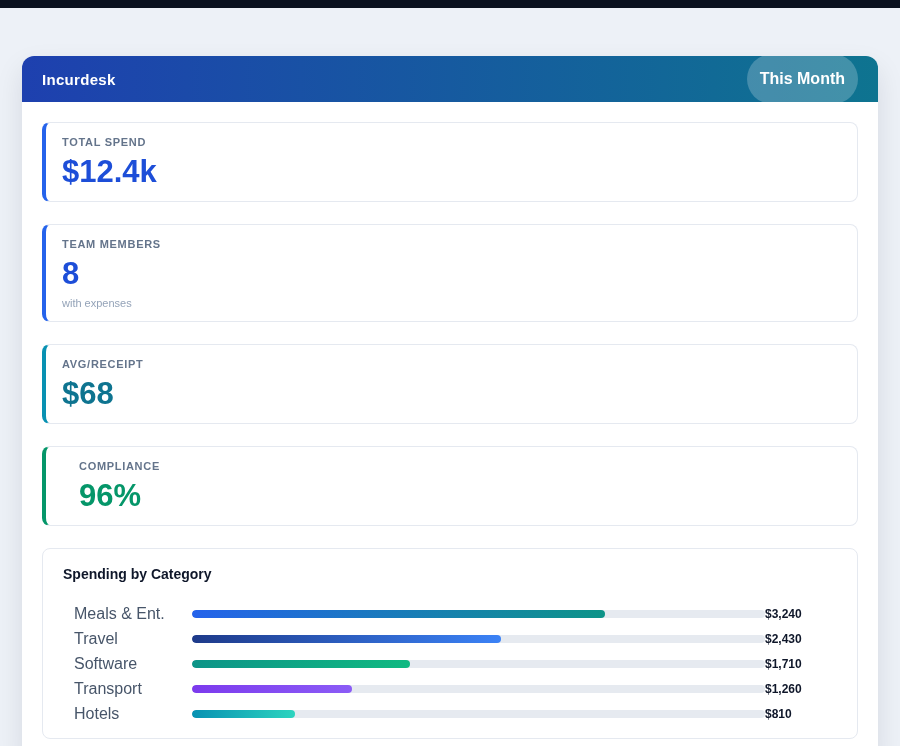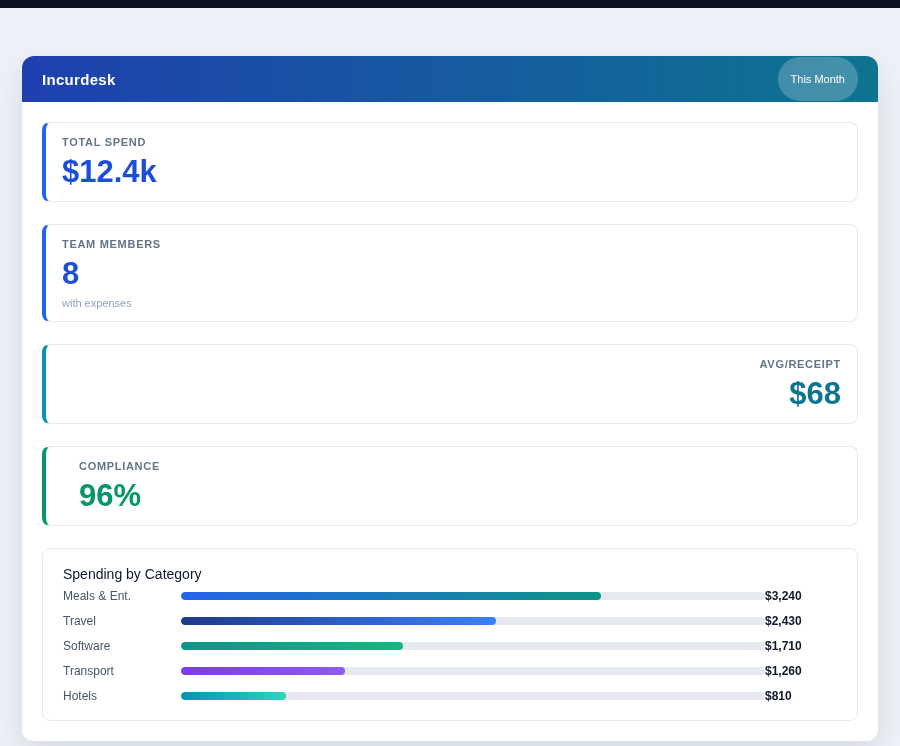--- a/index.html
+++ b/index.html
@@ -19,43 +19,43 @@
     overflow: hidden;
   }
   .app-header {
     height: 46px; padding: 0 20px;
     display: flex; align-items: center; justify-content: space-between;
     background: linear-gradient(90deg, #1e40af 0%, #0e7490 100%);
   }
   .app-title { margin: 0; font-size: 15px; font-weight: bold; color: #ffffff; letter-spacing: .3px; }
   .period-badge {
     background: rgba(255,255,255,.22); color: #ffffff;
-    font-size: 11px; font-weight: normal;
+    font-size: 16px; font-weight: bold;
     padding: 16px 13px; border-radius: 999px;
     cursor: pointer; user-select: none;
   }
   .app-main { padding: 20px; background: #ffffff; }
 
   .stat {
     border: 1px solid #e5e9f0; border-left: 4px solid #2563eb;
     border-radius: 8px; padding: 13px 16px 12px; margin-bottom: 22px;
     background: #ffffff;
   }
   .stat-label { font-size: 11px; font-weight: bold; color: #64748b; letter-spacing: .7px; text-transform: uppercase; }
   .stat-value { font-size: 31px; font-weight: bold; margin-top: 7px; line-height: 1.1; }
   .stat-sub { font-size: 11px; color: #94a3b8; margin-top: 6px; }
 
   .chart-card {
     border: 1px solid #e5e9f0; border-radius: 8px;
     padding: 17px 20px 16px; margin-top: 12px; background: #ffffff;
   }
-  .chart-title { margin: 0 0 5px; font-size: 14px; font-weight: normal; color: #0f172a; }
+  .chart-title { margin: 0 0 23px; font-size: 14px; font-weight: bold; color: #0f172a; }
   .chart-row { display: flex; align-items: center; height: 17px; margin-bottom: 8px; }
   .chart-row:last-child { margin-bottom: 0; }
-  .row-label { width: 118px; font-size: 12px; color: #475569; flex: 0 0 auto; }
+  .row-label { width: 118px; font-size: 16px; color: #475569; flex: 0 0 auto; margin-left: 11px; }
   .bar-track { flex: 1 1 auto; height: 8px; background: #e6eaf0; border-radius: 999px; overflow: hidden; }
   .bar-fill { height: 100%; border-radius: 999px; }
   .row-value { width: 72px; flex: 0 0 auto; font-size: 12px; font-weight: bold; color: #0f172a; }
 </style>
 </head>
 <body>
 
 <div class="top-strip"></div>
 
 <div class="app-card">
@@ -68,21 +68,21 @@
     <section id="stats">
         <div class="stat" style="border-left-color: rgb(37, 99, 235);">
           <div class="stat-label">TOTAL SPEND</div>
           <div class="stat-value" style="color:#1d4ed8">$12.4k</div>
         </div>
         <div class="stat" style="border-left-color: rgb(37, 99, 235);">
           <div class="stat-label">TEAM MEMBERS</div>
           <div class="stat-value" style="color:#1d4ed8">8</div>
           <div class="stat-sub">with expenses</div>
         </div>
-        <div class="stat" style="border-left-color: rgb(8, 145, 178); text-align: right;">
+        <div class="stat" style="border-left-color: rgb(8, 145, 178);">
           <div class="stat-label">AVG/RECEIPT</div>
           <div class="stat-value" style="color:#0e7490">$68</div>
         </div>
         <div class="stat" style="border-left-color: rgb(5, 150, 105); padding-left: 33px;">
           <div class="stat-label">COMPLIANCE</div>
           <div class="stat-value" style="color:#059669">96%</div>
         </div>
       </section>
 
     <section class="chart-card">

